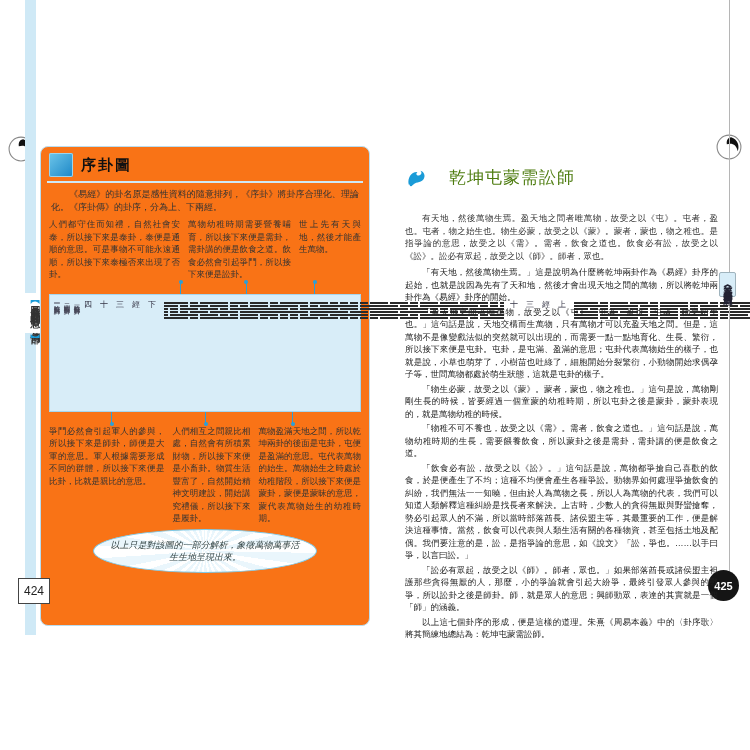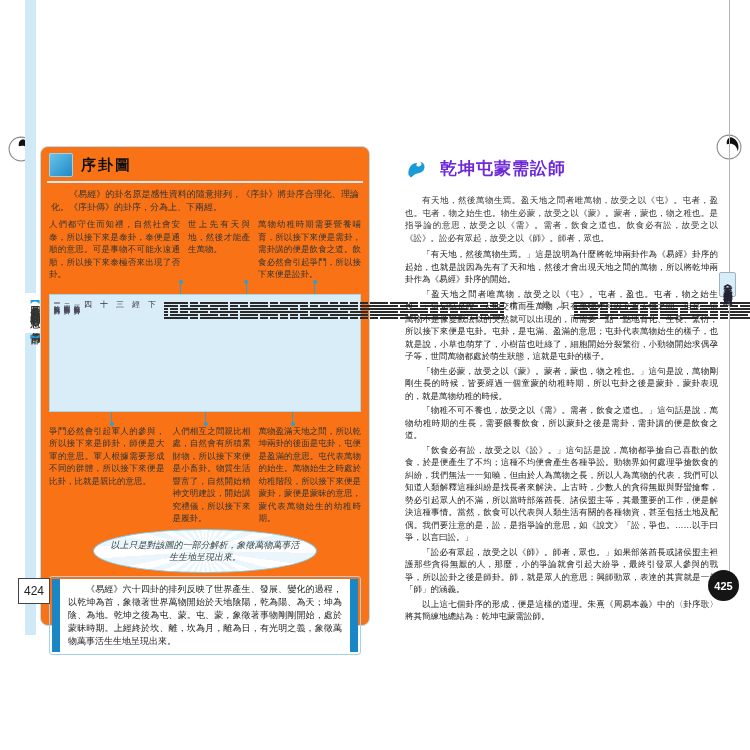--- a/index.html
+++ b/index.html
@@ -93,21 +93,21 @@
     writing-mode:vertical-rl;text-orientation:upright;
     font-size:9px;font-weight:bold;color:#223;padding:6px 1px;letter-spacing:1px;text-align:center;
   }
   .page-num-right{
     position:absolute;left:333px;top:570px;width:31px;height:31px;border-radius:50%;background:#151515;
     color:#fff;display:flex;align-items:center;justify-content:center;font-weight:bold;font-size:11px;
   }
   .right-content{position:absolute;left:30px;top:150px;width:313px;}
   .title-row{display:flex;align-items:center;gap:6px;margin-bottom:7px;}
   .title-row svg{width:22px;height:22px;}
-  .article-title{font-size:17px;font-weight:bold;color:#6d28d9;letter-spacing:1px;margin:7px;}
+  .article-title{font-size:17px;font-weight:normal;color:#4d7c0f;letter-spacing:1px;margin:16px;}
   .right-content p{font-size:8.5px;line-height:12.5px;text-align:justify;text-indent:2em;margin:0 0 2px 0;color:#222;}
   .right-content p.quote{font-family:"Liberation Serif","DejaVu Serif",serif;color:#333;margin-bottom:4px;}
 </style>
 </head>
 <body>
 
 <div class="page" id="page-left">
   <div class="corner-icon" style="left:8px;top:136px;">
     <svg viewBox="0 0 24 24">
         <circle cx="12" cy="12" r="11" fill="#fff" stroke="#888"></circle>
@@ -121,22 +121,22 @@
 
   <div class="content-box">
     <div class="section-header">
       <div class="section-icon"></div>
       <div class="section-title">序卦圖</div>
     </div>
     <p class="intro">《易經》的卦名原是感性資料的隨意排列，《序卦》將卦序合理化、理論化。《序卦傳》的卦序，分為上、下兩經。</p>
 
     <div class="notes-row notes-top">
       <div class="note n1">人們都守住而知禮，自然社會安泰，所以接下來是泰卦，泰便是通順的意思。可是事物不可能永遠通順，所以接下來泰極否來出現了否卦。</div>
+      <div class="note n2">萬物幼稚時期需要營養哺育，所以接下來便是需卦，需卦講的便是飲食之道。飲食必然會引起爭鬥，所以接下來便是訟卦。</div>
       <div class="note n3">世上先有天與地，然後才能產生萬物。</div>
-      <div class="note n2">萬物幼稚時期需要營養哺育，所以接下來便是需卦，需卦講的便是飲食之道。飲食必然會引起爭鬥，所以接下來便是訟卦。</div>
     </div>
 
     <div class="conn-zone">
       <div class="conn" style="left:42%;"></div>
       <div class="conn" style="left:63%;"></div>
       <div class="conn" style="left:85%;"></div>
     </div>
 
     <div class="diagram">
       <div class="v-annots">
@@ -691,23 +691,20 @@
     <div class="notes-row notes-bottom">
       <div class="note n1">爭鬥必然會引起軍人的參與，所以接下來是師卦，師便是大軍的意思。軍人根據需要形成不同的群體，所以接下來便是比卦，比就是親比的意思。</div>
       <div class="note n2">人們相互之間親比相處，自然會有所積累財物，所以接下來便是小畜卦。物質生活豐富了，自然開始精神文明建設，開始講究禮儀，所以接下來是履卦。</div>
       <div class="note n3">萬物盈滿天地之間，所以乾坤兩卦的後面是屯卦，屯便是盈滿的意思。屯代表萬物的始生。萬物始生之時處於幼稚階段，所以接下來便是蒙卦，蒙便是蒙昧的意思，蒙代表萬物始生的幼稚時期。</div>
     </div>
 
     <div class="bubble">
       <span>以上只是對該圖的一部分解析，象徵萬物萬事活生生地呈現出來。</span>
     </div>
 
-    <div class="summary-outer">
-      <div class="summary-inner">《易經》六十四卦的排列反映了世界產生、發展、變化的過程，以乾坤為首，象徵著世界萬物開始於天地陰陽，乾為陽、為天；坤為陰、為地。乾坤之後為屯、蒙。屯、蒙，象徵著事物剛剛開始，處於蒙昧時期。上經終於坎、離，坎為月，離為日，有光明之義，象徵萬物萬事活生生地呈現出來。</div>
-    </div>
   </div>
 
   <div class="page-num-left">424</div>
 </div>
 
 <div class="page" id="page-right">
   <div class="corner-icon" style="left:341px;top:134px;">
     <svg viewBox="0 0 24 24">
         <circle cx="12" cy="12" r="11" fill="#fff" stroke="#888"></circle>
         <path d="M14 3 C20 5 22 11 20 16 C19 10 15 8 10 9.5 C9.5 5.5 11 3.6 14 3 Z" fill="#111"></path>

